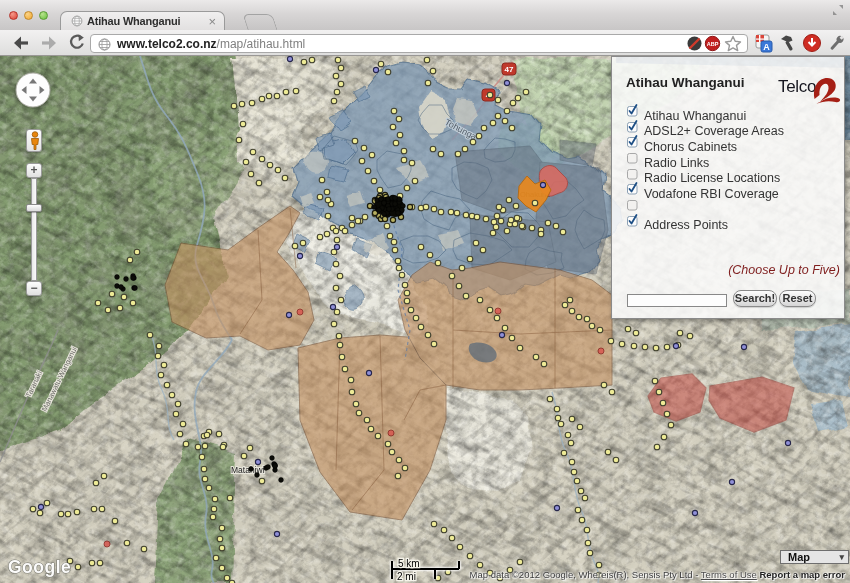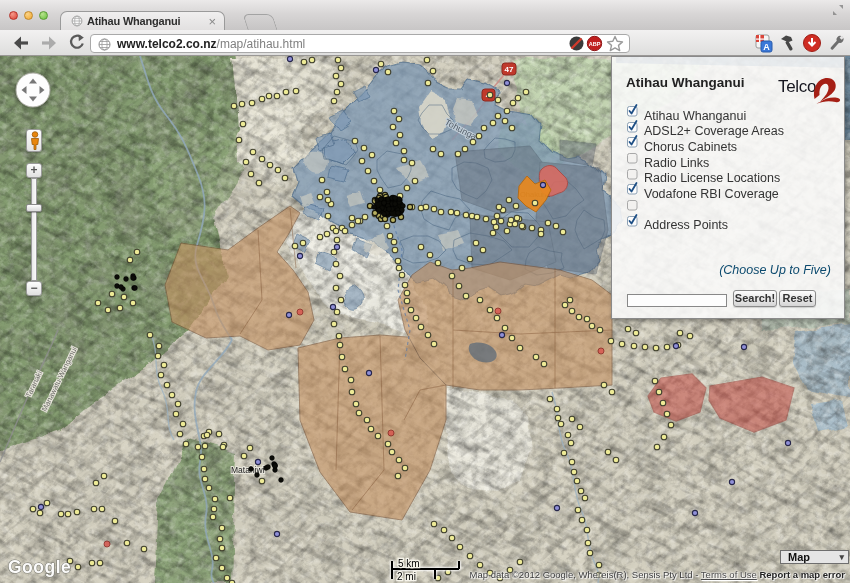--- a/index.html
+++ b/index.html
@@ -9,37 +9,37 @@
 #tabbar{position:absolute;left:0;top:0;width:850px;height:30px;background:linear-gradient(#ebe9e9 0%,#d8d6d6 45%,#c8c6c6 100%)}
 .tl{position:absolute;top:11px;width:9px;height:9px;border-radius:50%;border:1px solid}
 #tab{position:absolute;left:60px;top:11px;width:165px;height:19px;background:linear-gradient(#f0efef,#e2e0e0);border:1px solid #9a9a9a;border-bottom:none;border-radius:7px 7px 0 0}
 #fav{position:absolute;left:10px;top:3px}
 #tabtitle{position:absolute;left:26px;top:3px;font-size:11px;color:#2e2e2e;font-weight:bold;letter-spacing:-0.2px}
 #tabx{position:absolute;right:8px;top:1.5px;font-size:13px;color:#888}
 #newtab{position:absolute;left:245px;top:14px;width:30px;height:16px;background:linear-gradient(#d5d3d3,#c6c4c4);border:1px solid #a3a3a3;border-bottom:none;border-radius:6px 6px 0 0;transform:skewX(18deg)}
 #fsarrows{position:absolute;right:6px;top:4px;opacity:0.7}
 #toolbar{position:absolute;left:0;top:30px;width:850px;height:26px;background:linear-gradient(#f2f1f1,#dededd);border-bottom:1px solid #9a9896}
 .navic{position:absolute;top:2px}
-#urlbar{position:absolute;left:90px;top:3.5px;width:540px;height:19px;background:#fff;border:1px solid #a9a9a9;border-radius:4px}
+#urlbar{position:absolute;left:90px;top:3.5px;width:658px;height:19px;background:#fff;border:1px solid #a9a9a9;border-radius:4px}
 #url{position:absolute;left:26px;top:2.5px;font-size:12px;color:#222}
 .uic{position:absolute;top:0.5px}
 .extic{position:absolute;top:3px}
 
 #panel{position:absolute;left:611px;top:56px;width:234px;height:263px;background:rgba(252,252,251,0.87);border:1px solid #8a8a8a;box-shadow:1px 2px 5px rgba(0,0,0,0.35)}
 #ptitle{position:absolute;left:14px;top:18px;font-size:13.5px;font-weight:bold;color:#222}
 #logo{position:absolute;left:166px;top:20px;width:58px;height:22px}
 #telco{font-size:17px;font-weight:normal;color:#16161f;letter-spacing:-0.3px}
 #plist{position:absolute;left:15px;top:48px}
 .row{position:relative;height:15.7px;padding-left:17px;white-space:nowrap}
 .cb{position:absolute;left:0;top:0;width:11px;height:11px}
 .lbl{font-size:12.5px;color:#333;position:relative;top:0.5px}
-#choose{position:absolute;right:13px;top:206px;font-size:12.5px;font-style:italic;color:#0c4a6e}
+#choose{position:absolute;right:4px;top:206px;font-size:12.5px;font-style:italic;color:#7f1d1d}
 #searchrow{position:absolute;left:15px;top:236px;width:215px}
 #searchbox{position:absolute;left:0;top:1px;width:100px;height:13px;border:1px solid #888;background:#fdfdfd;outline:none;font-size:10px}
-.btn{position:absolute;top:-3px;font-size:11px;font-weight:bold;color:#333;background:linear-gradient(#fdfdfd,#d5d5d5);border:1px solid #8a8a8a;border-radius:3px;padding:1px 0 2px;box-shadow:0 1px 1px rgba(0,0,0,0.15);text-align:center}
+.btn{position:absolute;top:-3px;font-size:11px;font-weight:bold;color:#333;background:linear-gradient(#fdfdfd,#d5d5d5);border:1px solid #8a8a8a;border-radius:8px;padding:1px 0 2px;box-shadow:0 1px 1px rgba(0,0,0,0.15);text-align:center}
 #btn1{left:106px;width:44px}
 #btn2{left:152px;width:37px}
 
 #panctl{position:absolute;left:10px;top:67px}
 #pegman{position:absolute;left:26px;top:129px;width:16px;height:23px;background:linear-gradient(#fdfdfd,#e2e2e2);border:1px solid #9a9a9a;border-radius:3px;box-shadow:0 1px 2px rgba(0,0,0,0.3);text-align:center}
 #zplus,#zminus{position:absolute;left:26px;width:16px;height:15px;background:linear-gradient(#fdfdfd,#e0e0e0);border:1px solid #9a9a9a;border-radius:3px;font-size:12px;color:#555;text-align:center;line-height:13px;font-weight:bold;box-shadow:0 1px 2px rgba(0,0,0,0.3)}
 #zplus{top:163px}
 #zminus{top:281px}
 #ztrack{position:absolute;left:31px;top:178px;width:6px;height:103px;background:linear-gradient(90deg,#e8e8e8,#fafafa);border:1px solid #9a9a9a}
 #zhandle{position:absolute;left:26px;top:204px;width:16px;height:8px;background:linear-gradient(#fdfdfd,#dadada);border:1px solid #8a8a8a;border-radius:2px;box-shadow:0 1px 1px rgba(0,0,0,0.3)}

